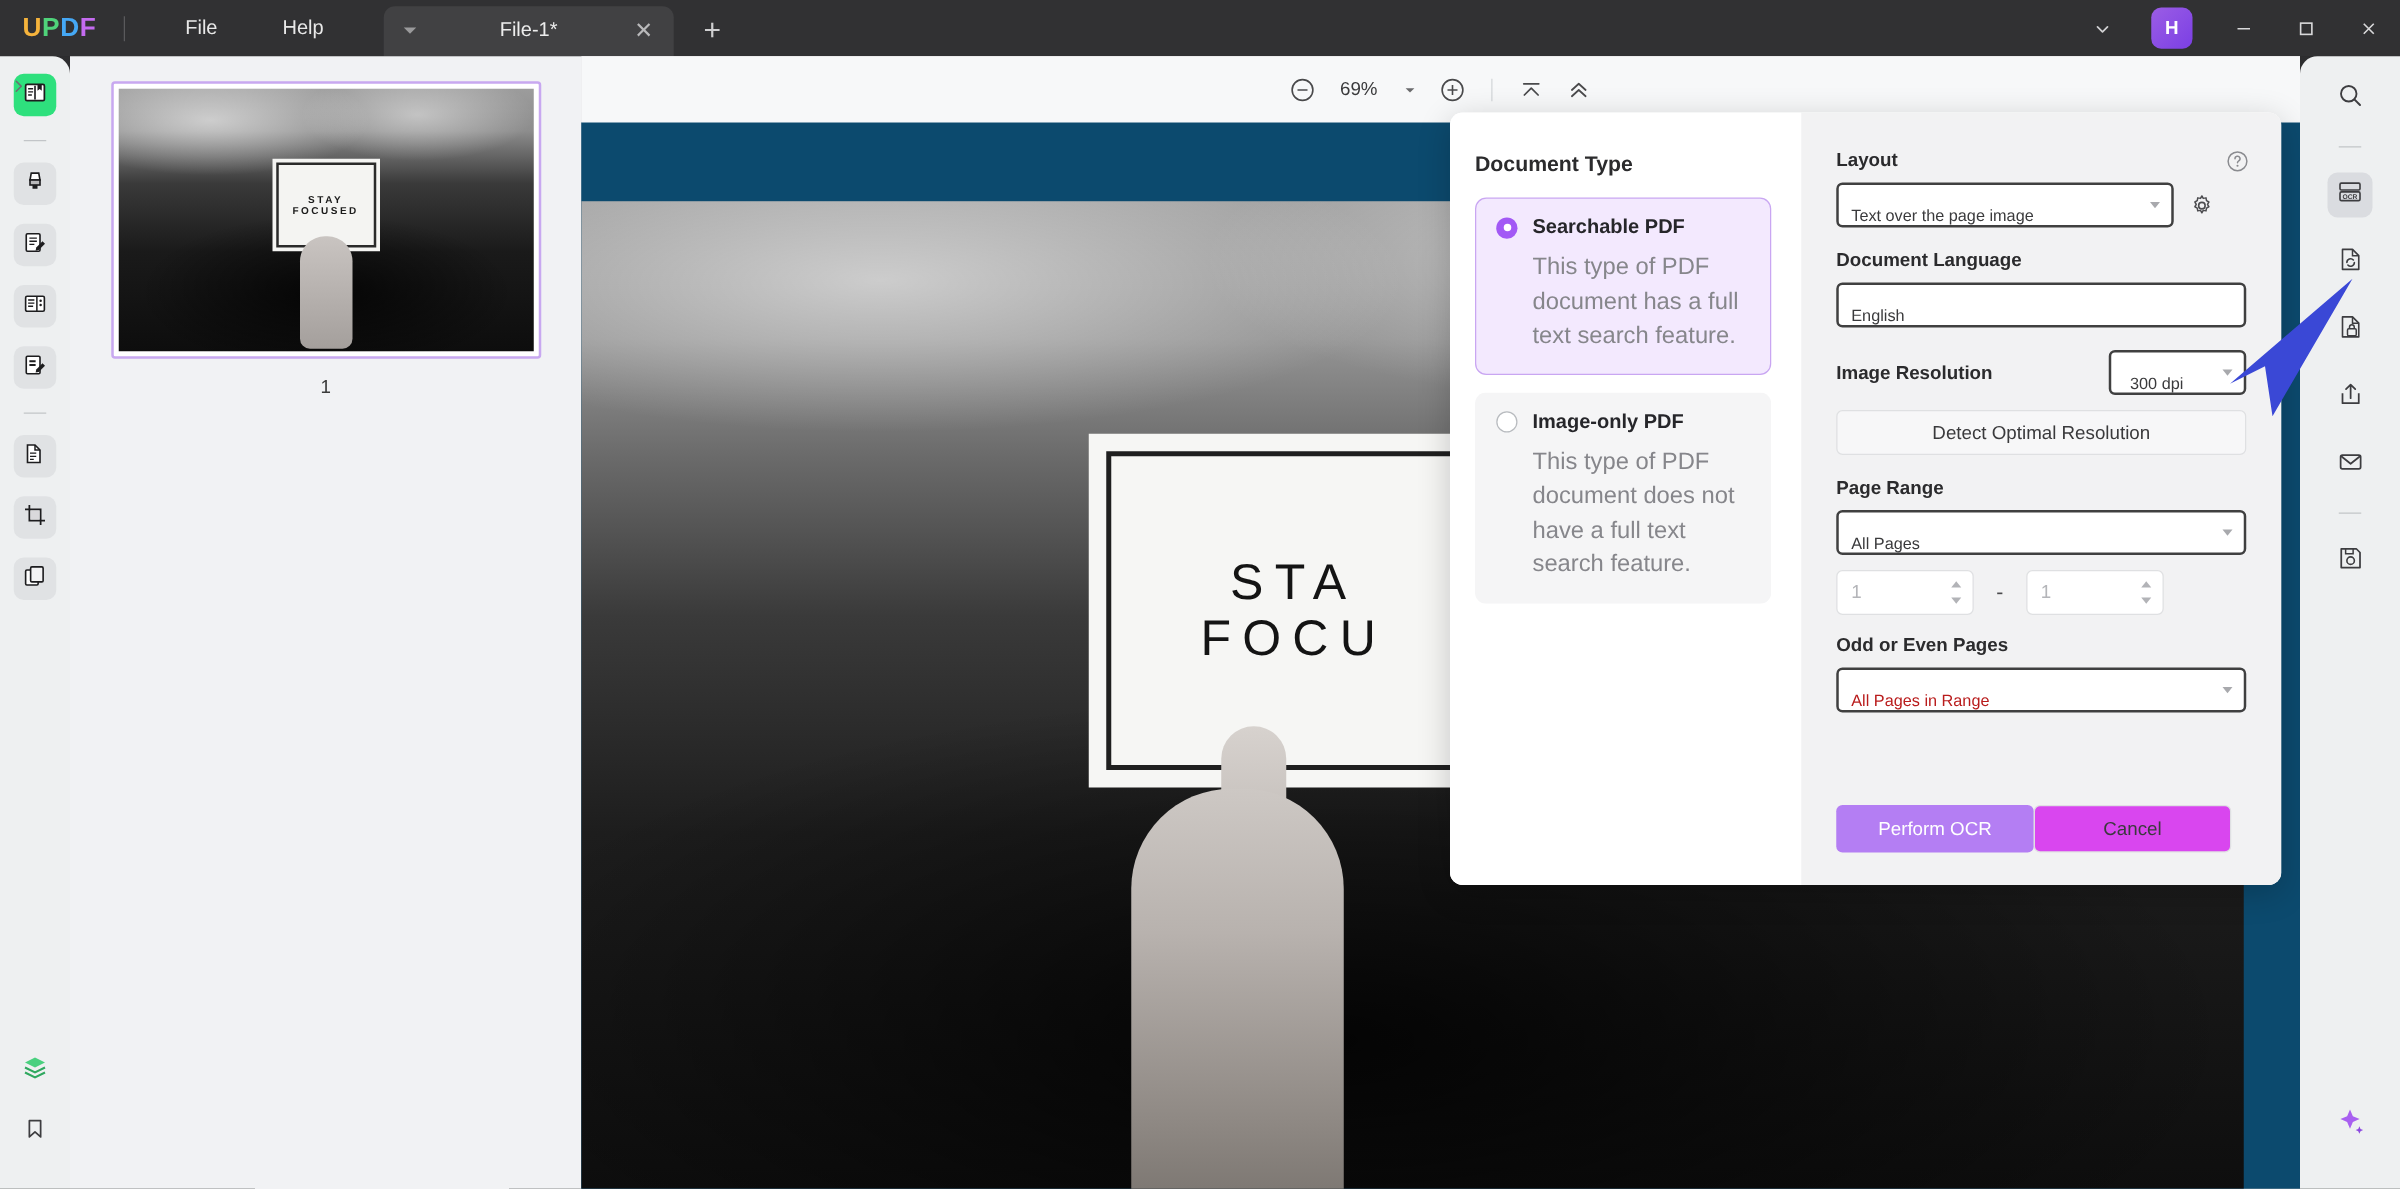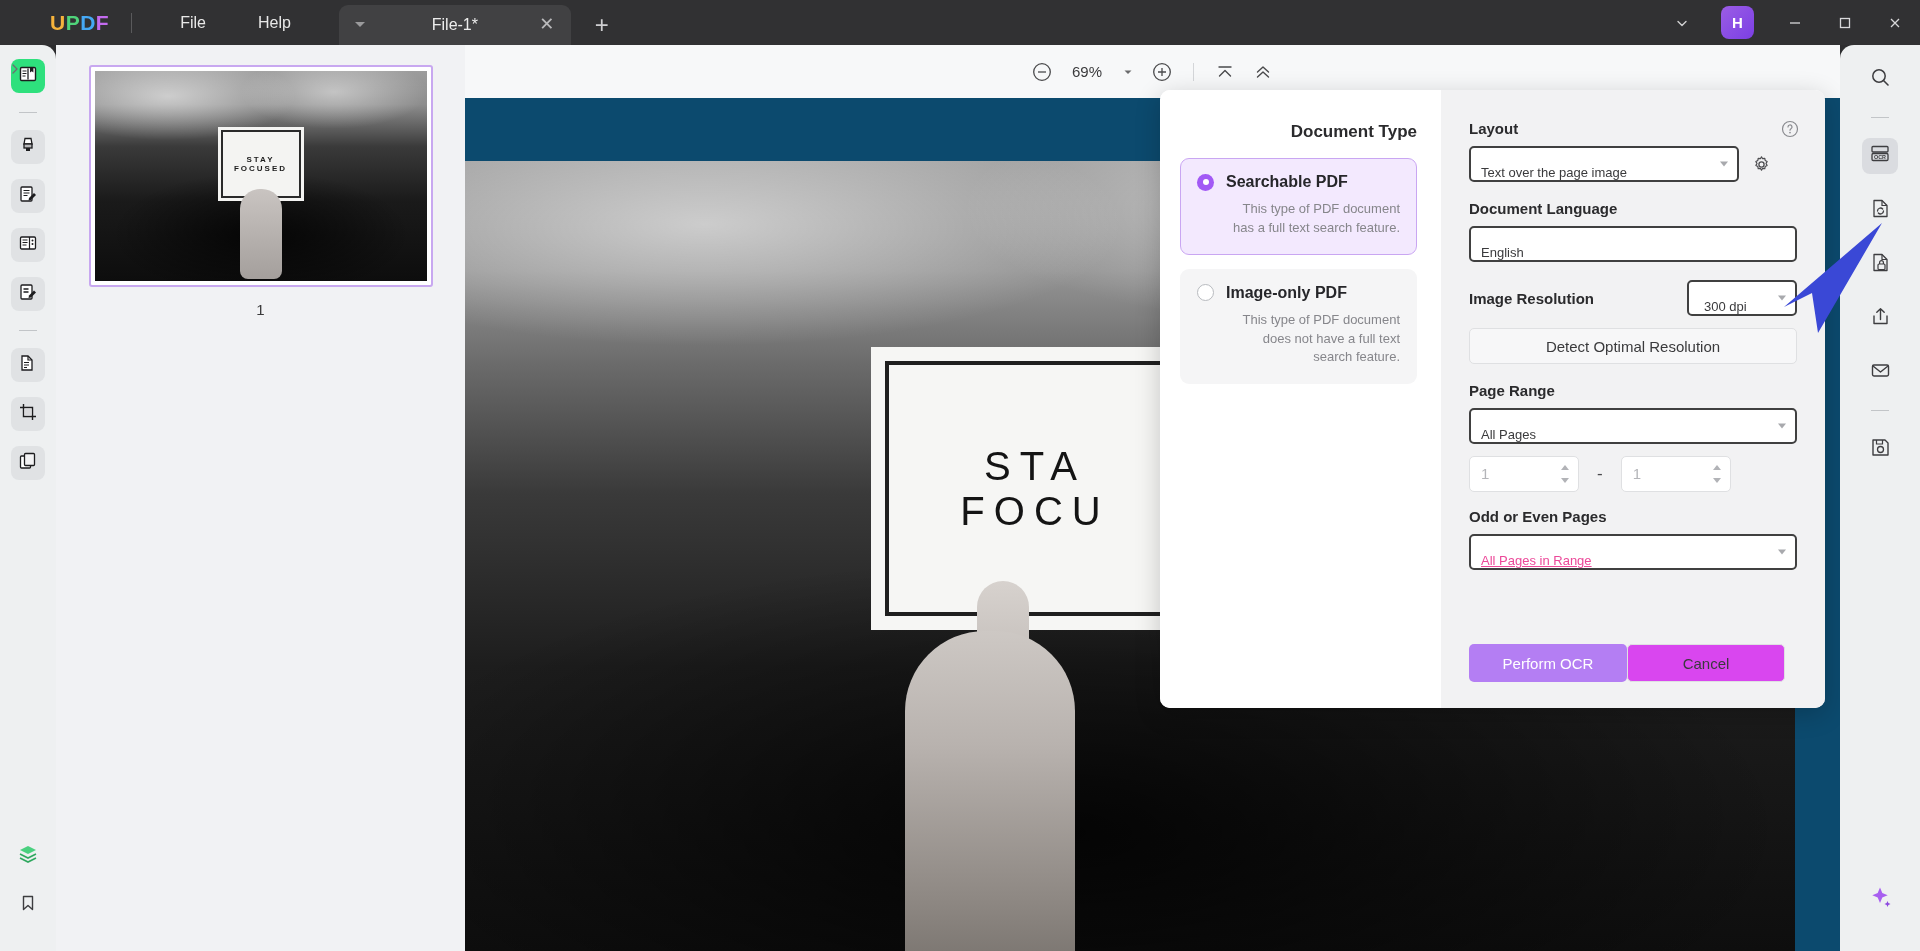--- a/index.html
+++ b/index.html
@@ -9,21 +9,21 @@
     font-family: "Liberation Sans", sans-serif;
     background: #2d2d2f;
   }
 
   
   .titlebar {
     position: absolute; top: 0; left: 0; width: 1920px; height: 45px;
     background: #313133;
     display: flex; align-items: flex-end;
   }
-  .tb-left { display: flex; align-items: center; height: 45px; padding-left: 18px; margin-left: 32px; }
+  .tb-left { display: flex; align-items: center; height: 45px; padding-left: 18px; }
   .logo { font-size: 21px; font-weight: bold; letter-spacing: .5px; }
   .logo .c1 { color: #f5b33c; } .logo .c2 { color: #4fd37a; }
   .logo .c3 { color: #45a8f5; } .logo .c4 { color: #c46bf0; }
   .tb-sep { width: 1px; height: 20px; background: #5a5a5c; margin: 0 22px; }
   .menu-item {
     color: #e8e8e8; font-size: 16px; padding: 0 26px; line-height: 45px;
     cursor: default;
   }
 
   .tab {
@@ -204,21 +204,21 @@
     position: absolute; left: 1160px; top: 45px;
     width: 665px; height: 618px;
     background: #ffffff;
     border-radius: 10px;
     box-shadow: 0 6px 26px rgba(0,0,0,.20);
     display: flex;
     overflow: hidden;
     z-index: 40;
   }
   .ocr-left {
-    width: 290px; background: #ffffff; padding: 32px 24px 0 20px; text-align: right;
+    width: 290px; background: #ffffff; padding: 32px 24px 0 20px;
   }
   .ocr-right {
     flex: 1; background: #f2f2f3; padding: 30px 28px 0 28px; position: relative;
   }
   .sec-title {
     font-size: 17px; font-weight: bold; color: #2b2b2d; margin-bottom: 16px;
   }
   .opt-card {
     border-radius: 9px; padding: 14px 16px 16px; margin-bottom: 14px;
   }
@@ -229,42 +229,42 @@
     width: 17px; height: 17px; border-radius: 50%;
     border: 1.5px solid #b8bbbf; background: #fff; flex: none;
   }
   .radio.on {
     border: none; background: #a259f5;
     display: flex; align-items: center; justify-content: center;
   }
   .radio.on::after { content: ""; width: 6px; height: 6px; border-radius: 50%; background: #fff; }
   .opt-label { font-size: 16px; font-weight: bold; color: #26262a; }
   .opt-desc {
-    font-size: 13px; color: #86868b; line-height: 1.45;
+    font-size: 19px; color: #86868b; line-height: 1.45;
     margin: 9px 0 0 29px;
   }
 
   .fld-label {
     font-size: 15px; font-weight: bold; color: #2b2b2d;
     margin-bottom: 9px;
   }
   .row { display: flex; align-items: center; }
   .select {
     height: 36px; background: #fff; border: 2px solid #404040;
     border-radius: 5px; display: flex; align-items: flex-end;
     padding: 0 10px; font-size: 13px; color: #3a3a3c;
     cursor: pointer; position: relative;
   }
   .select .arrow {
     position: absolute; right: 9px; top: 50%; transform: translateY(-50%);
     width: 0; height: 0;
     border-left: 4px solid transparent; border-right: 4px solid transparent;
     border-top: 5px solid #a8a9ad;
   }
-  .select.muted { color: #ec4899; text-decoration: underline; }
+  .select.muted { color: #b91c1c; }
   .ico-btn {
     width: 28px; height: 28px; display: flex; align-items: center; justify-content: center;
     cursor: pointer; color: #4d4d50;
   }
   .help-ico {
     position: absolute; right: 26px; top: 30px; cursor: pointer;
   }
   .btn-outline {
     height: 36px; background: #f7f7f8; border: 1px solid #dfe0e2;
     border-radius: 5px; display: flex; align-items: center; justify-content: center;

